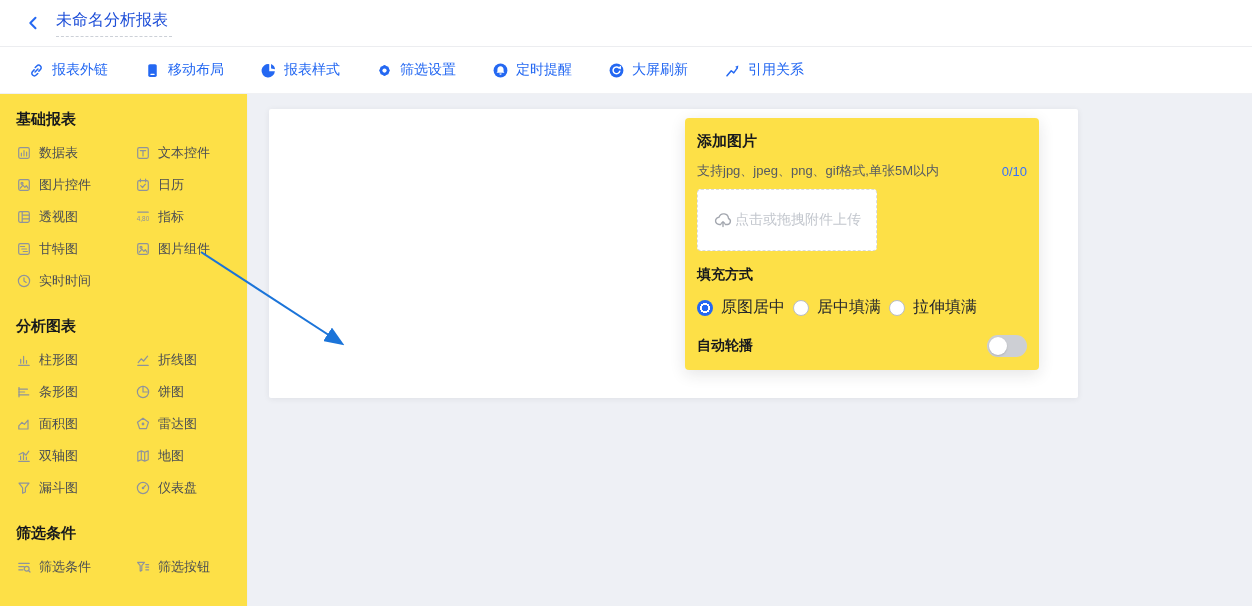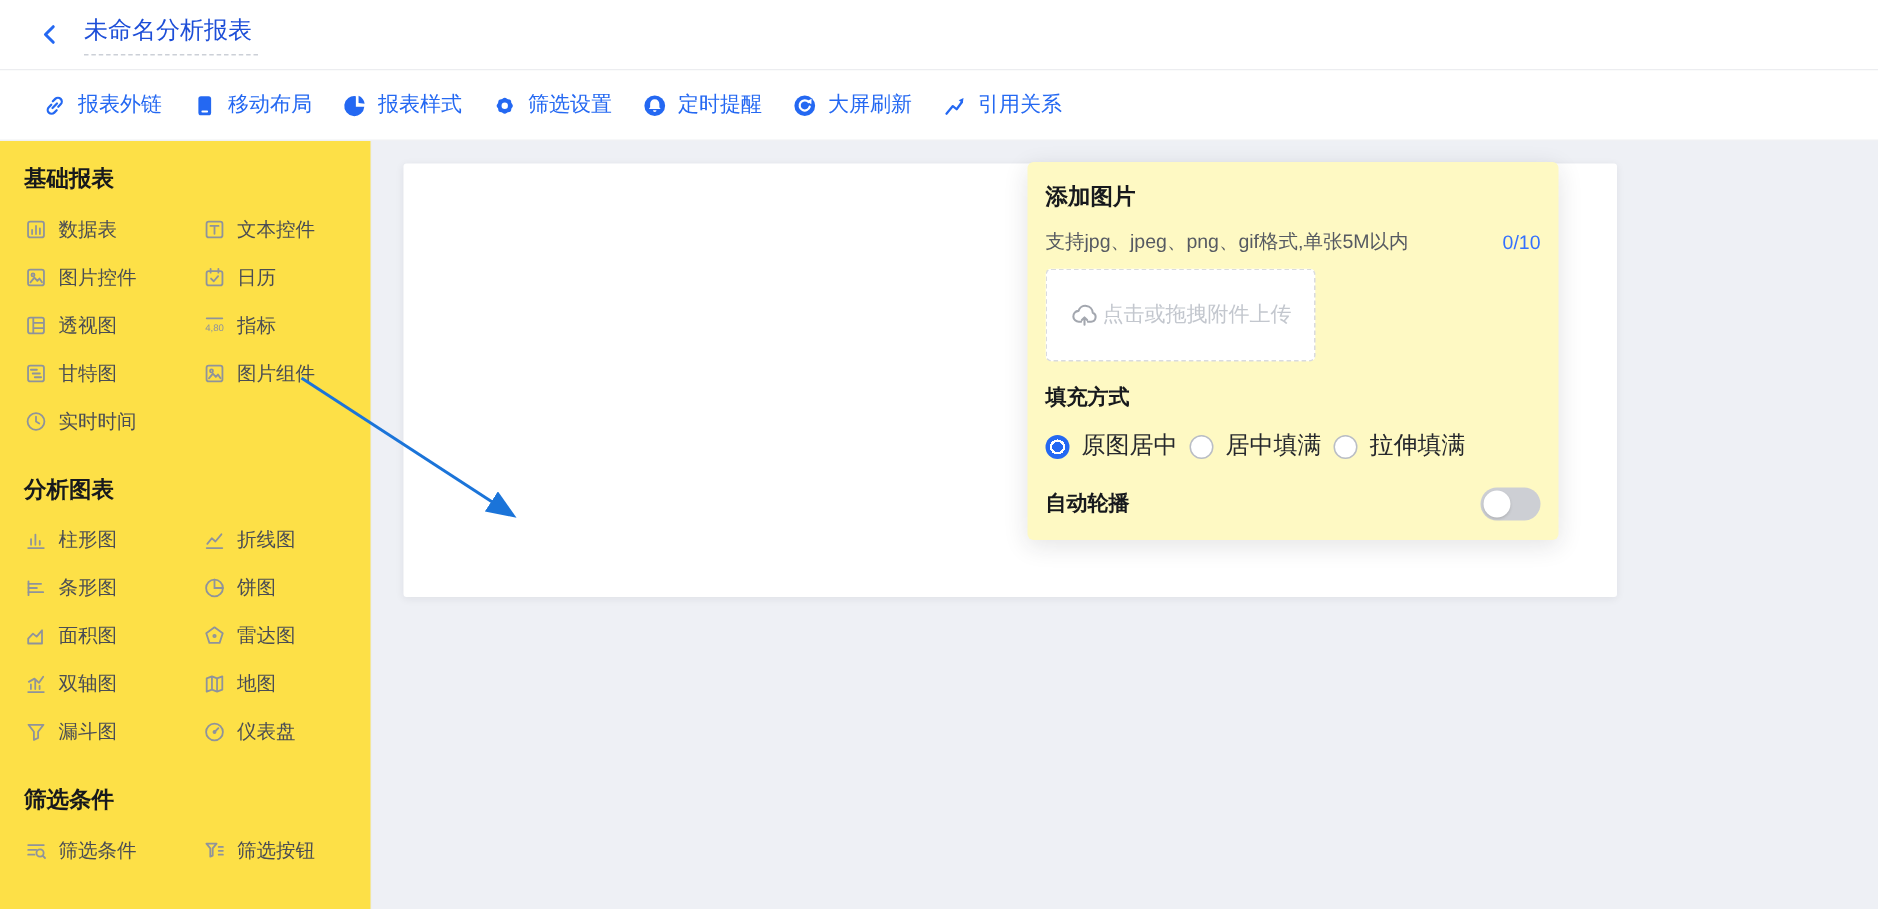--- a/index.html
+++ b/index.html
@@ -10,38 +10,38 @@
   body{font-family:"Liberation Sans","DejaVu Sans",sans-serif;}
   #app{position:relative;width:1252px;height:606px;overflow:hidden;background:#fff;}
 
   
   .header{height:47px;background:#fff;border-bottom:1px solid #ecedf0;display:flex;align-items:center;padding-left:22px;}
   .back-btn{width:22px;height:22px;color:var(--primary);cursor:pointer;display:flex;align-items:center;justify-content:center;}
   .back-btn svg{width:16px;height:16px;}
   .doc-title{margin-left:12px;font-size:16px;color:#1d4ed8;font-weight:500;padding:0 4px 5px 0;border-bottom:1px dashed #ccd0d7;cursor:text;}
 
   
-  .toolbar{height:47px;background:#fff;border-bottom:1px solid #f0f1f4;display:flex;align-items:center;padding-left:28px;gap:20px;}
+  .toolbar{height:47px;background:#fff;border-bottom:1px solid #f0f1f4;display:flex;align-items:center;padding-left:28px;gap:36px;}
   .tool{display:flex;align-items:center;gap:7px;color:var(--primary);font-size:14px;cursor:pointer;white-space:nowrap;}
   .tool .ticn{width:17px;height:17px;}
 
   
   .page-body{display:flex;height:512px;}
   .sidebar{width:248px;background:#fde047;border-right:1px solid #eceef1;padding:16px 0 0 16px;overflow:hidden;}
   .sec-title{font-size:15px;font-weight:bold;color:#17191d;margin:20px 0 8px;}
   .sec-title:first-child{margin-top:0;}
   .widget-grid{display:grid;grid-template-columns:119px 105px;}
   .witem{display:flex;align-items:center;gap:7px;height:32px;font-size:13px;color:#4a4d54;cursor:grab;}
   .witem .wicn{width:16px;height:16px;color:#8f939b;flex:none;}
 
   .main{flex:1;background:var(--mainbg);position:relative;}
   .canvas{position:absolute;left:21px;top:15px;width:809px;height:289px;background:#fff;border-radius:2px;box-shadow:0 1px 6px rgba(31,35,41,.07);}
 
   
-  .panel{position:absolute;left:437px;top:14px;width:354px;height:252px;background:#fef9c3;border-radius:4px;
+  .panel{position:absolute;left:437px;top:24px;width:354px;height:252px;background:#fde047;border-radius:4px;
          box-shadow:0 4px 16px rgba(31,35,41,.12);padding:12px 12px 0;}
   .p-title{font-size:15px;font-weight:bold;color:#17191d;margin-top:2px;}
   .p-hint{display:flex;justify-content:space-between;align-items:center;margin-top:11px;font-size:13px;color:#565a62;}
   .p-count{color:var(--link);}
   .upload{margin-top:9px;width:180px;height:62px;border:1px dashed #d9dbe0;border-radius:4px;display:flex;
           align-items:center;justify-content:center;gap:2px;cursor:pointer;background:#fff;}
   .upload .uicn{width:20px;height:20px;color:#a3a7af;}
   .upload-text{font-size:14px;color:#c3c7ce;}
   .p-sub{font-size:14px;font-weight:bold;color:#17191d;margin-top:15px;}
   .radios{display:flex;gap:8px;align-items:center;margin-top:13px;font-size:16px;color:#26282d;}

